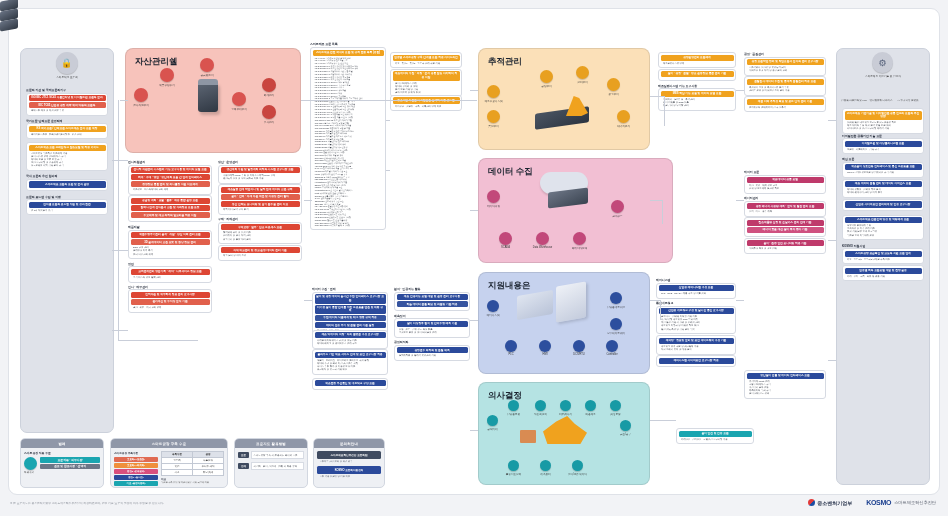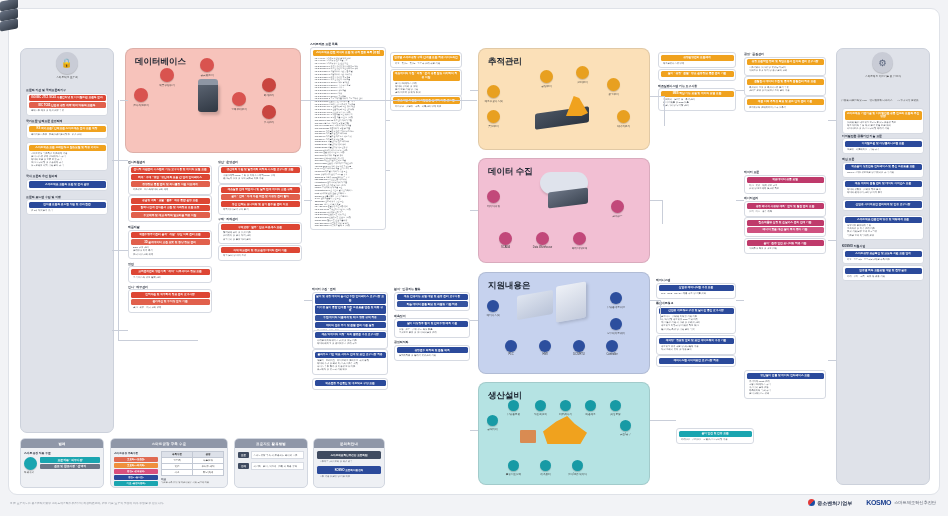--- a/index.html
+++ b/index.html
@@ -229,21 +229,21 @@
       </div>
       <div class="card" style="left:842px;top:265px;width:82px;">
         <div class="hbar c-navy">업종별 특화 표준모델 개발 및 현장 실증</div>
         <div class="btxt">
           <span class="li">· 기계 · 전자 · 화학 · 식품 등 업종 적용</span>
         </div>
       </div>
     </div>
 
   <div class="domain" style="left:125px; top:48px; width:176px; height:105px; background:#f7c3bb;">
-    <span class="dlabel">데이터베이스</span>
+    <span class="dlabel">자산관리쉘</span>
   </div>
   <div id="ent-nodes">
       <div class="bubble" style="left:134px;top:88px;width:14px;height:14px;background:#d9534f;"></div>
       <div class="bcap" style="left:124px;top:102.5px;width:34px;">전사자원관리</div>
       <div class="bubble" style="left:200px;top:58px;width:14px;height:14px;background:#d9534f;"></div>
       <div class="bcap" style="left:190px;top:72.5px;width:34px;">공급망관리</div>
       <div class="bubble" style="left:160px;top:68px;width:14px;height:14px;background:#d9534f;"></div>
       <div class="bcap" style="left:150px;top:82.5px;width:34px;">제품수명주기</div>
       <div class="bubble" style="left:232px;top:92px;width:14px;height:14px;background:#d9534f;"></div>
       <div class="bcap" style="left:222px;top:106.5px;width:34px;">고객관계관리</div>
@@ -275,21 +275,21 @@
       <div class="bcap" style="left:597px;top:91.5px;width:33px;">창고관리</div>
       <div class="bubble" style="left:617px;top:110px;width:13px;height:13px;background:#e8a020;"></div>
       <div class="bcap" style="left:607px;top:123.5px;width:33px;">에너지관리</div>
     </div>
   <div style="position:absolute; left:535px; top:110px; width:54px; height:16px;
               background:linear-gradient(160deg,#4b5563,#2b3440); border-radius:2px;
               transform:skewY(-8deg);"></div>
   <div style="position:absolute; left:566px; top:96px; width:22px; height:20px;
               background:#f0a21e; clip-path:polygon(0 100%,35% 0,60% 10%,100% 85%,70% 100%);"></div>
 
-  <div class="domain" style="left:478px; top:158px; width:172px; height:105px; background:#f2bfd3;">
+  <div class="domain" style="left:478px; top:158px; width:195px; height:105px; background:#f2bfd3;">
     <span class="dlabel">데이터 수집</span>
   </div>
   <div id="dat-nodes">
       <div class="bubble" style="left:487px;top:190px;width:13px;height:13px;background:#c2487a;"></div>
       <div class="bcap" style="left:477px;top:203.5px;width:33px;">데이터수집</div>
       <div class="bubble" style="left:499px;top:232px;width:13px;height:13px;background:#c2487a;"></div>
       <div class="bcap" style="left:489px;top:245.5px;width:33px;">SCADA</div>
       <div class="bubble" style="left:536px;top:232px;width:13px;height:13px;background:#c2487a;"></div>
       <div class="bcap" style="left:526px;top:245.5px;width:33px;">Data Warehouse</div>
       <div class="bubble" style="left:573px;top:232px;width:13px;height:13px;background:#c2487a;"></div>
@@ -323,21 +323,21 @@
       <div class="bcap" style="left:596px;top:352.5px;width:32px;">Controller</div>
     </div>
   <div style="position:absolute; left:556px; top:284px; width:30px; height:36px;
               background:linear-gradient(160deg,#eef1f7,#c4ccdd); border-radius:2px;
               transform:skewY(-10deg); box-shadow:2px 2px 3px rgba(0,0,0,.15);"></div>
   <div style="position:absolute; left:517px; top:293px; width:36px; height:24px;
               background:linear-gradient(160deg,#dfe5f0,#b9c3d8); border-radius:2px;
               transform:skewY(-10deg);"></div>
 
   <div class="domain" style="left:478px; top:382px; width:172px; height:103px; background:#b5e3e3;">
-    <span class="dlabel">생산설비</span>
+    <span class="dlabel">의사결정</span>
   </div>
   <div id="pro-nodes">
       <div class="bubble" style="left:487px;top:415px;width:11px;height:11px;background:#179aa5;"></div>
       <div class="bcap" style="left:477px;top:426.5px;width:31px;">공작기계</div>
       <div class="bubble" style="left:508px;top:400px;width:11px;height:11px;background:#179aa5;"></div>
       <div class="bcap" style="left:498px;top:411.5px;width:31px;">산업용로봇</div>
       <div class="bubble" style="left:535px;top:400px;width:11px;height:11px;background:#179aa5;"></div>
       <div class="bcap" style="left:525px;top:411.5px;width:31px;">자동화설비</div>
       <div class="bubble" style="left:560px;top:400px;width:11px;height:11px;background:#179aa5;"></div>
       <div class="bcap" style="left:550px;top:411.5px;width:31px;">비전검사기</div>

